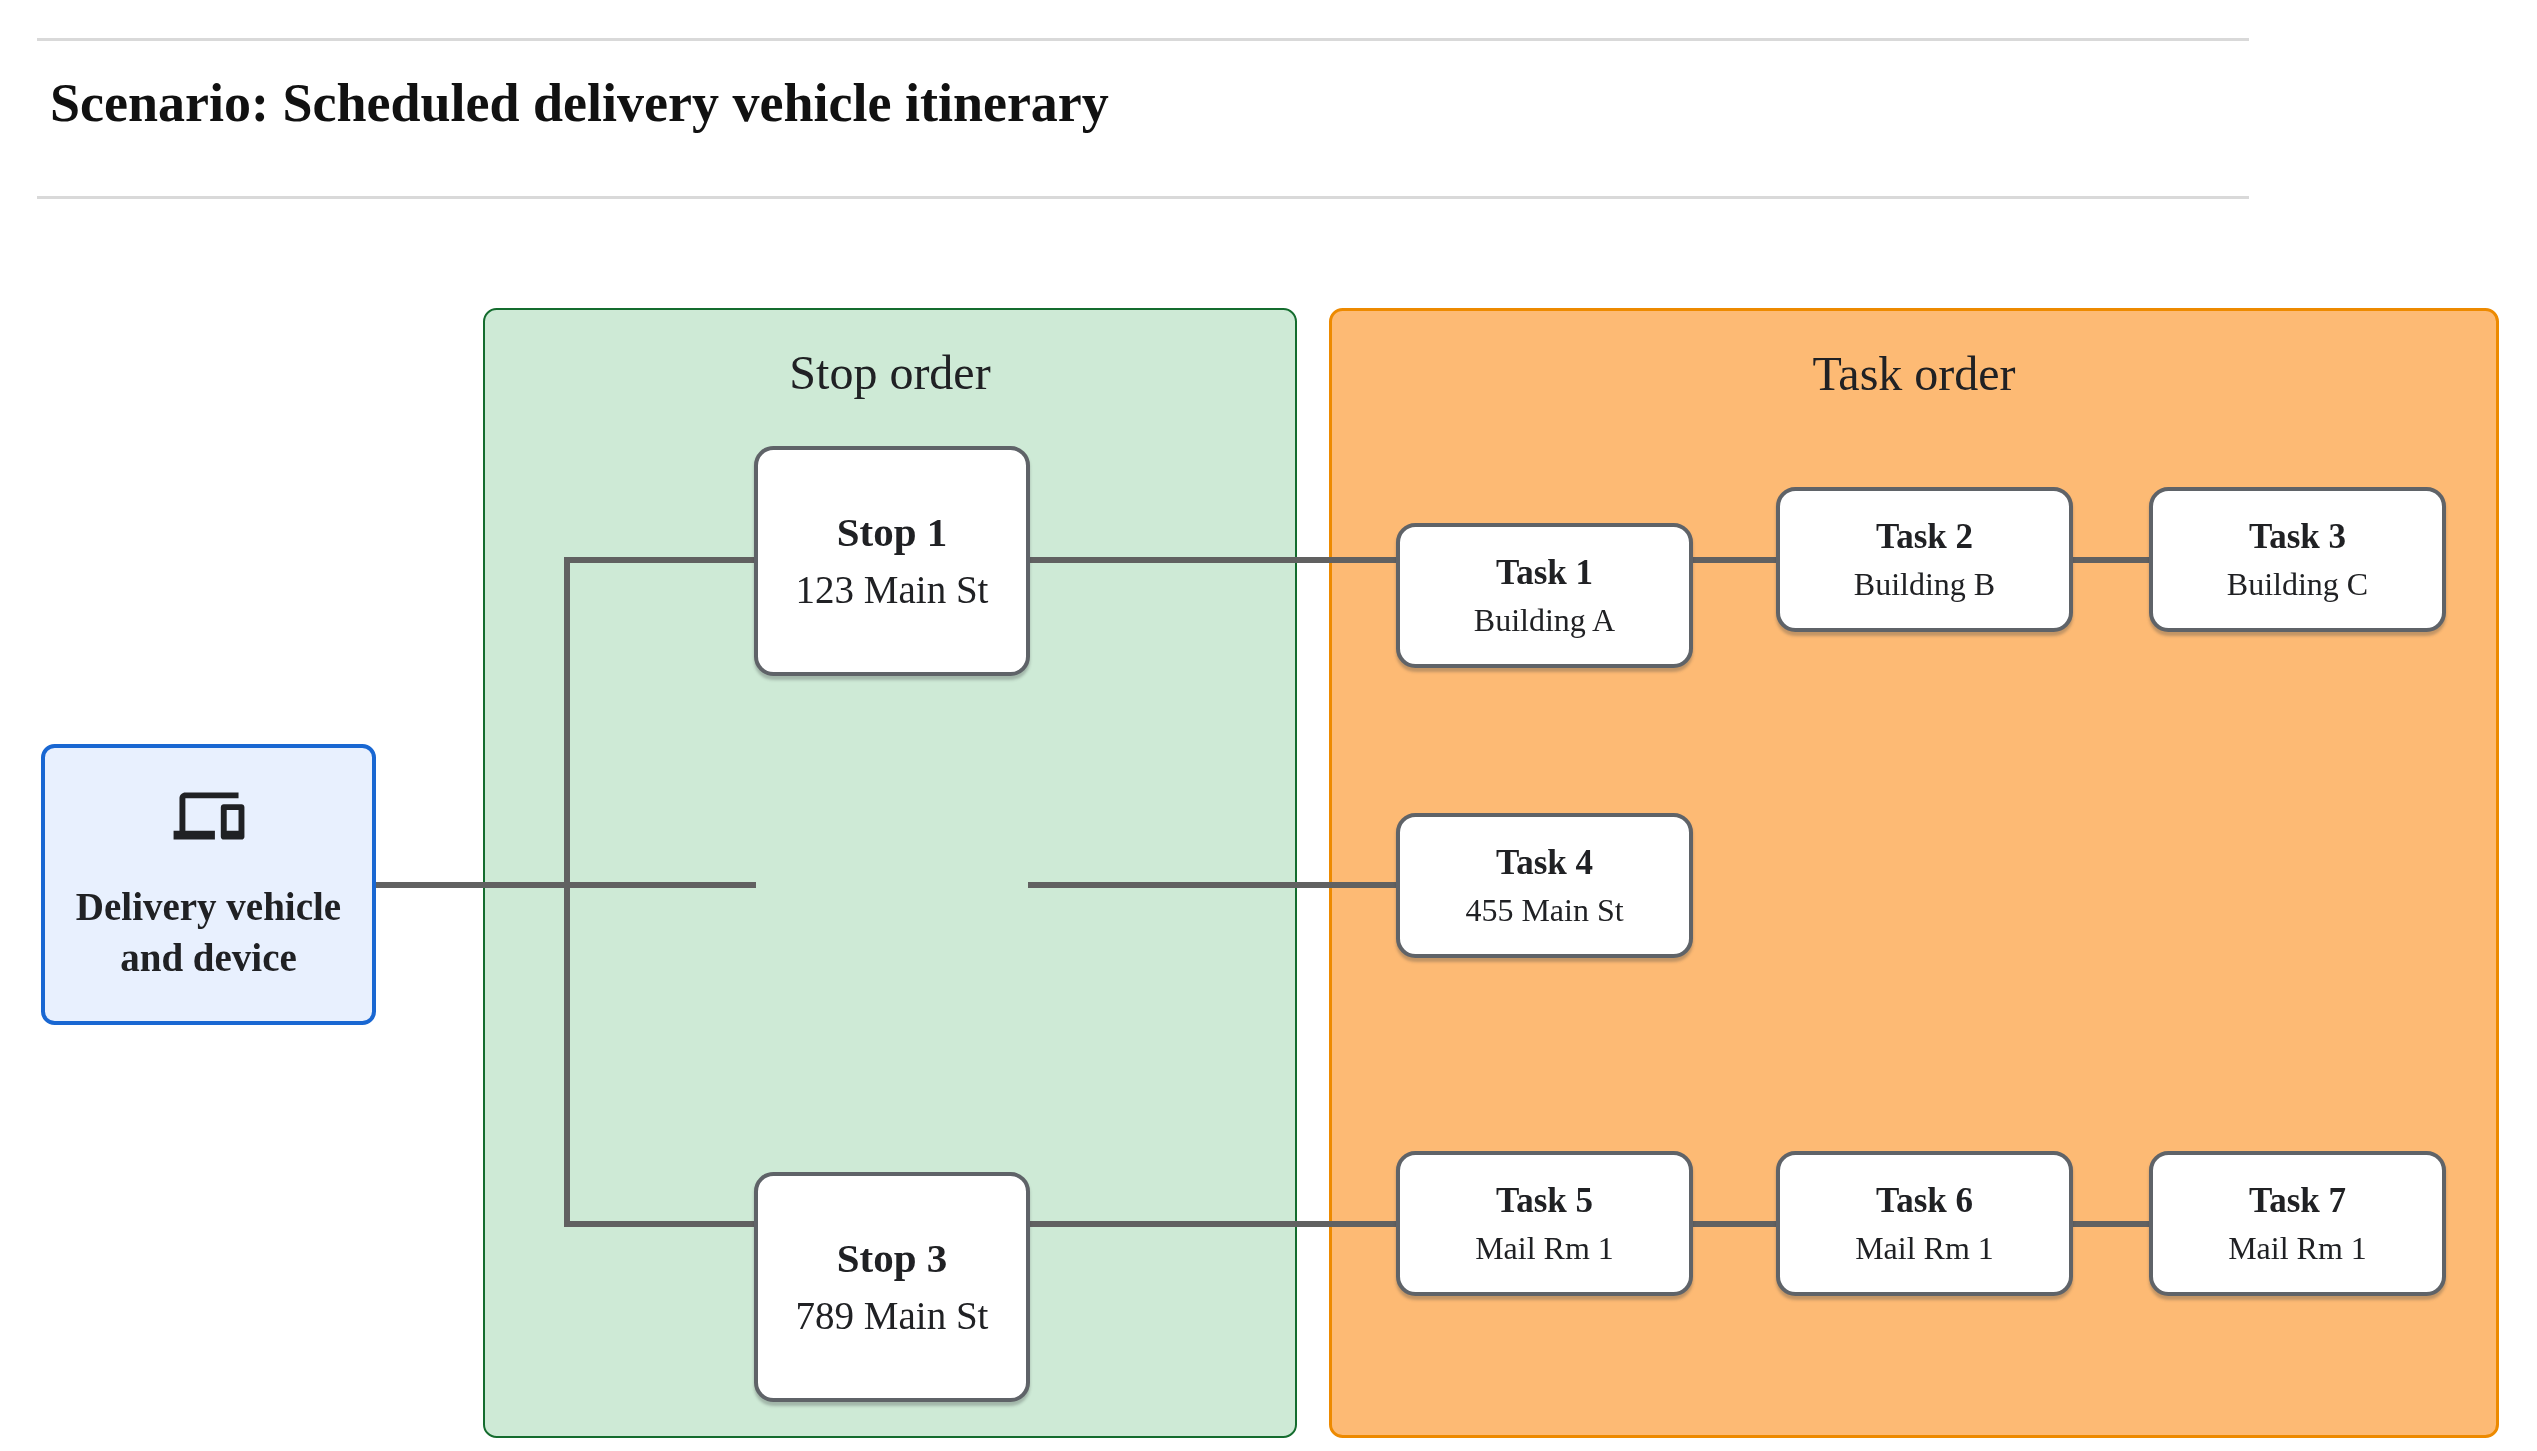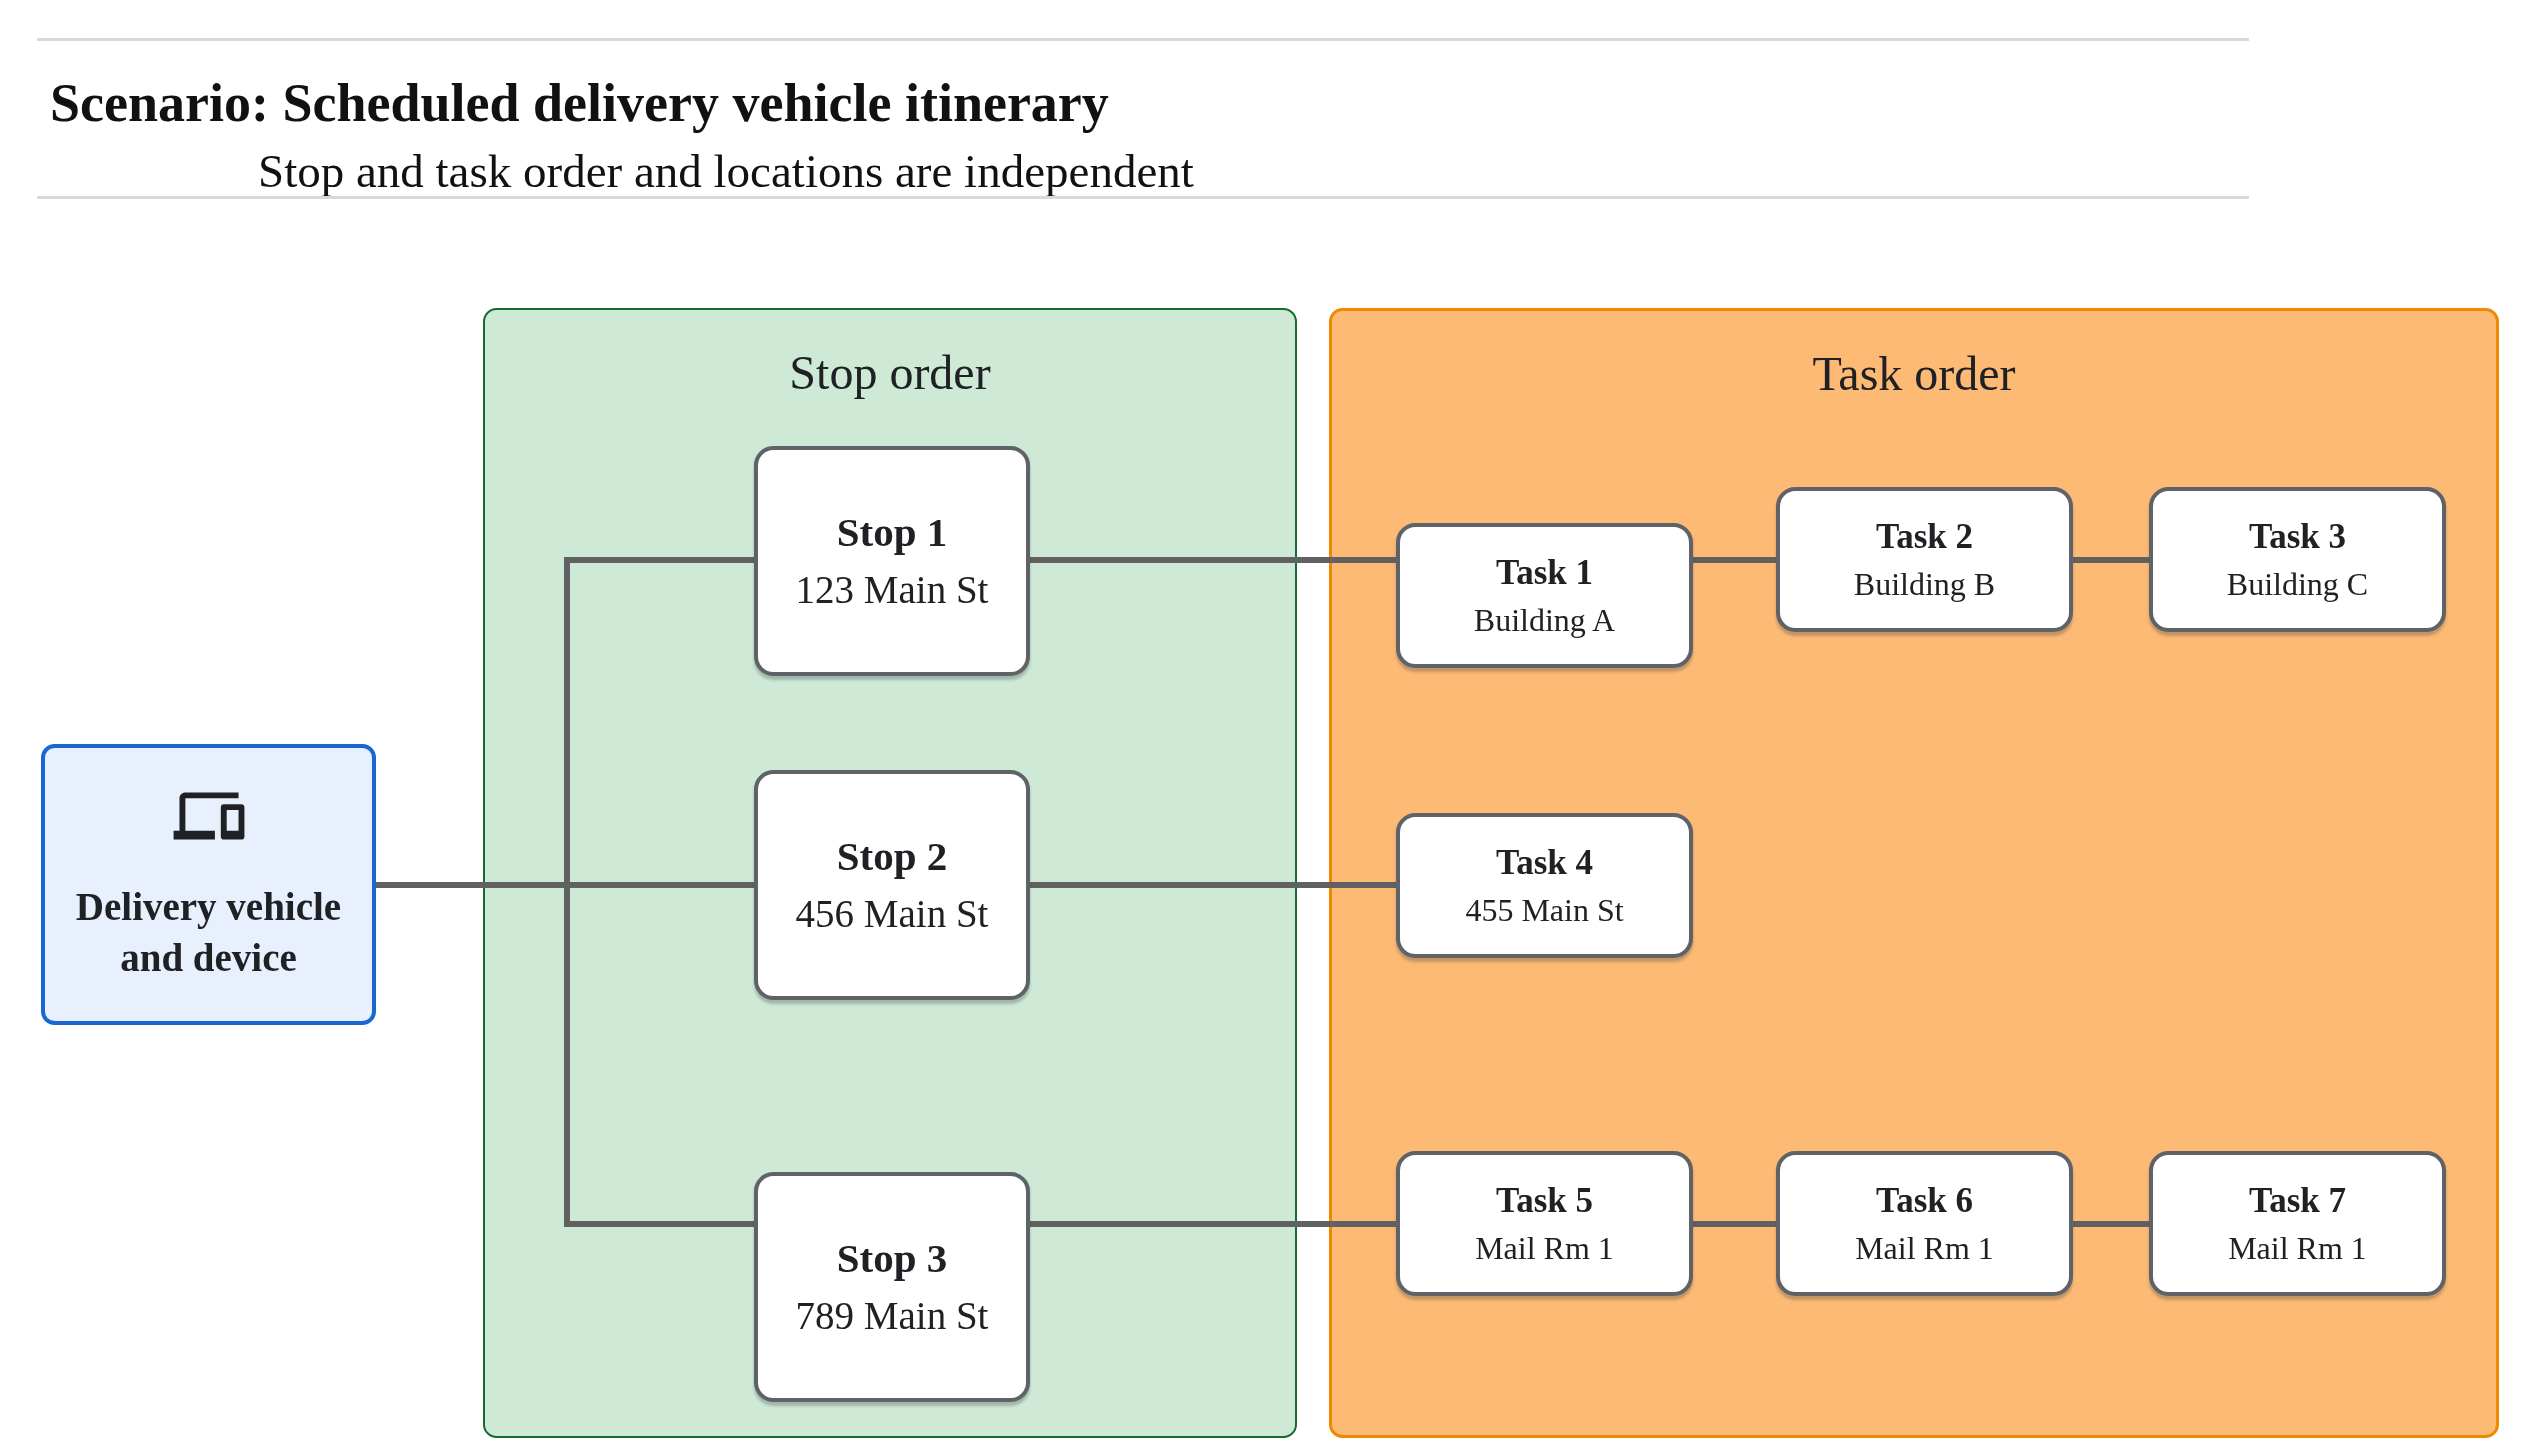--- a/index.html
+++ b/index.html
@@ -63,21 +63,20 @@
   .vehicle-label { font-size: 39px; font-weight: bold; line-height: 1.3; color: #202124; }
   .devices-icon svg { display: block; }
 </style>
 </head>
 <body>
 
 <div id="canvas">
 
   <div class="rule top"></div>
   <div class="page-title">Scenario: Scheduled delivery vehicle itinerary</div>
-  <div class="page-subtitle">Stop and task order and locations are independent</div>
   <div class="rule bottom"></div>
 
   <div class="panel panel-stop">
     <div class="panel-title">Stop order</div>
   </div>
   <div class="panel panel-task">
     <div class="panel-title">Task order</div>
   </div>
 
   <div class="hline" style="left:373px;  top:882px;  width:383px;"></div>
@@ -100,24 +99,20 @@
     </span>
     <div class="vehicle-label">
       <div>Delivery vehicle</div>
       <div>and device</div>
     </div>
   </div>
 
   <div class="node stop-node" style="top:446px;">
     <div class="node-title">Stop 1</div>
     <div class="node-sub">123 Main St</div>
-  </div>
-  <div class="node stop-node" style="top:770px;">
-    <div class="node-title">Stop 2</div>
-    <div class="node-sub">456 Main St</div>
   </div>
   <div class="node stop-node" style="top:1172px;">
     <div class="node-title">Stop 3</div>
     <div class="node-sub">789 Main St</div>
   </div>
 
   <div class="node task-node" style="left:1396px; top:487px;margin-top:36px;">
     <div class="node-title">Task 1</div>
     <div class="node-sub">Building A</div>
   </div>

